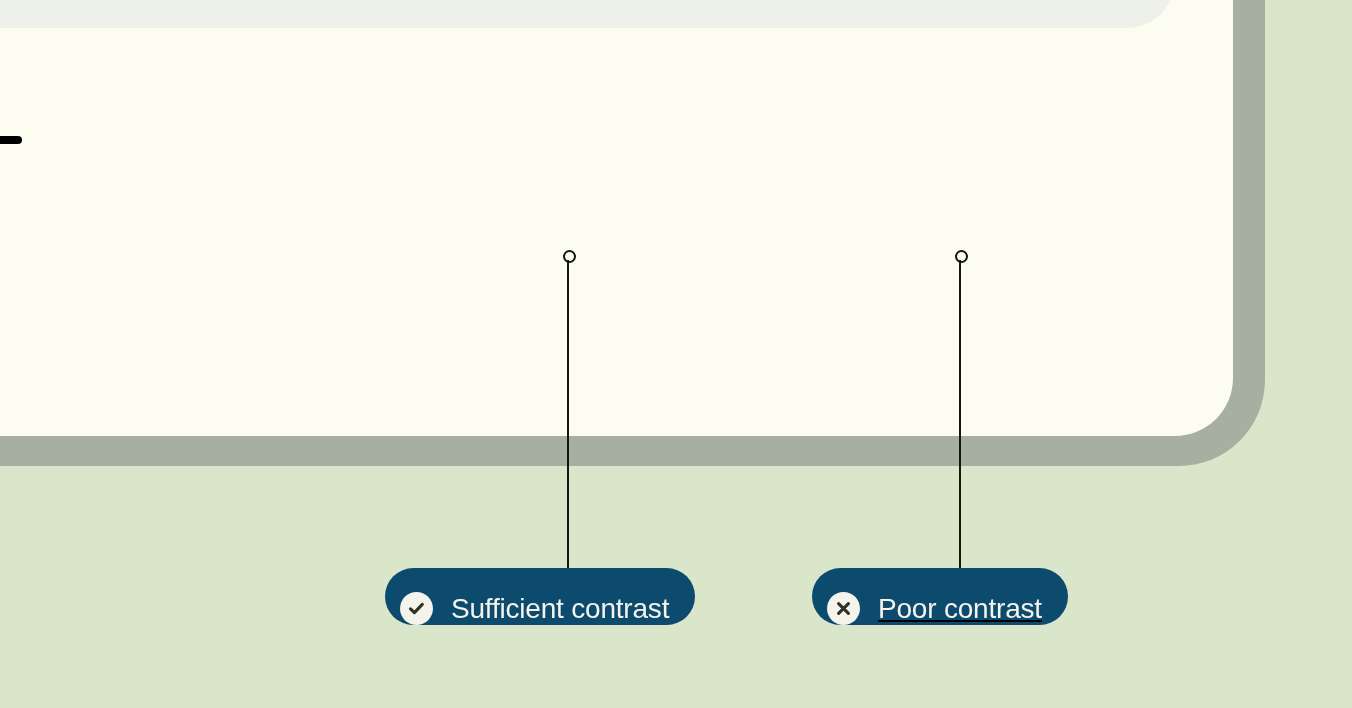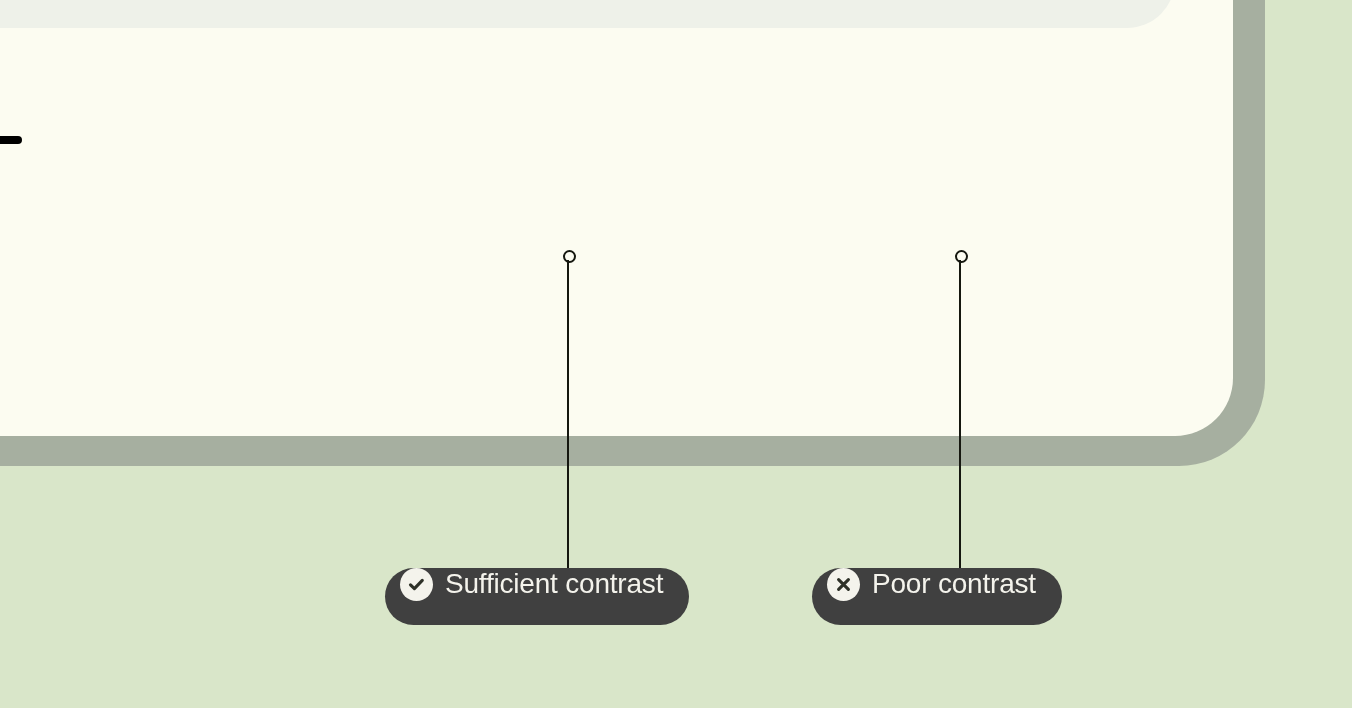--- a/index.html
+++ b/index.html
@@ -85,30 +85,30 @@
     border-radius: 50%;
     background: transparent;
   }
   .dot-a { left: 563px; top: 250px; }
   .dot-b { left: 955px; top: 250px; }
 
   
   .anno {
     position: absolute;
     display: flex;
-    align-items: flex-start;
+    align-items: flex-end;
     height: 57px;
-    background: #404040;
+    background: #0c4a6e;
     border-radius: 999px;
     padding: 0 26px 0 15px;
     box-sizing: border-box;
-    gap: 12px;
+    gap: 18px;
   }
   .anno-a { left: 385px; top: 568px; }
-  .anno-b { left: 812px; top: 568px; }
+  .anno-b { left: 812px; top: 568px; text-decoration: underline; }
 
   .anno-icon {
     width: 33px;
     height: 33px;
     border-radius: 50%;
     background: #f4f3ec;
     display: flex;
     align-items: center;
     justify-content: center;
     flex: none;

